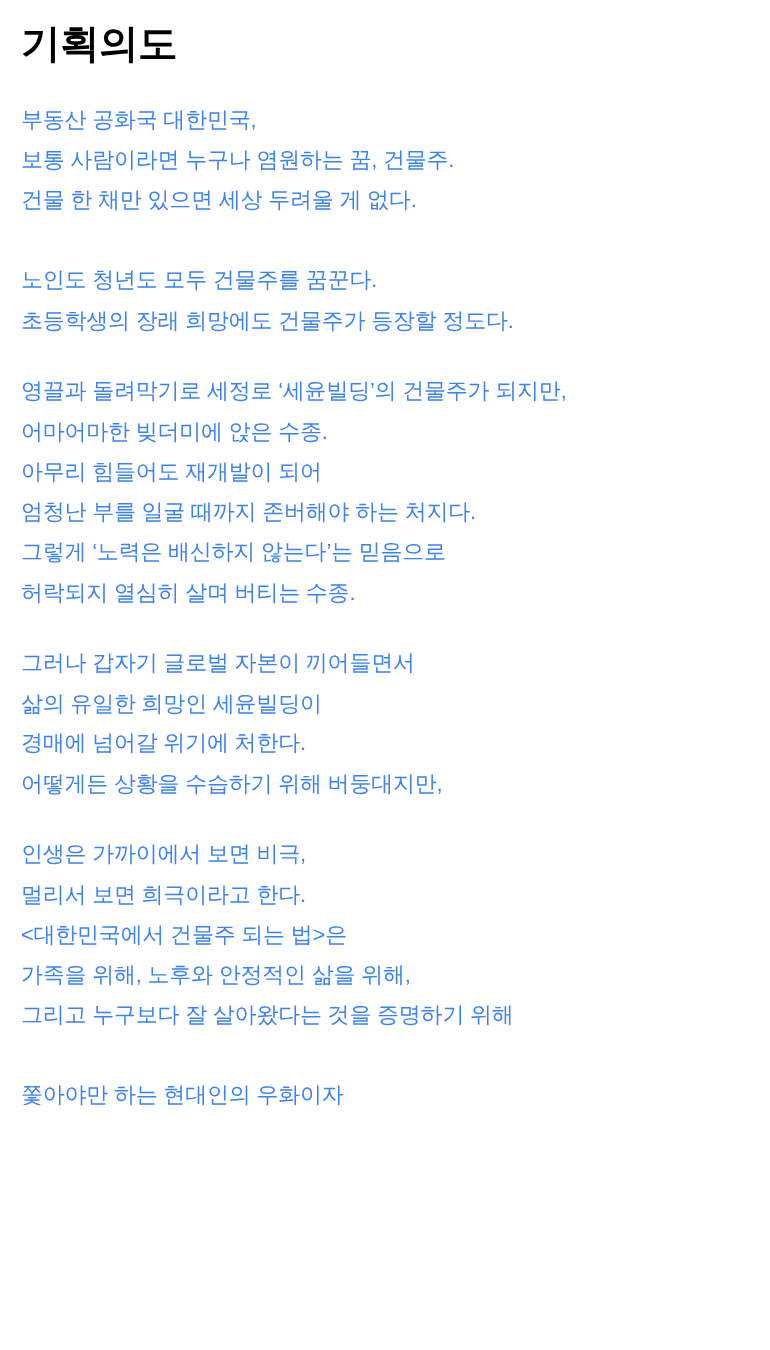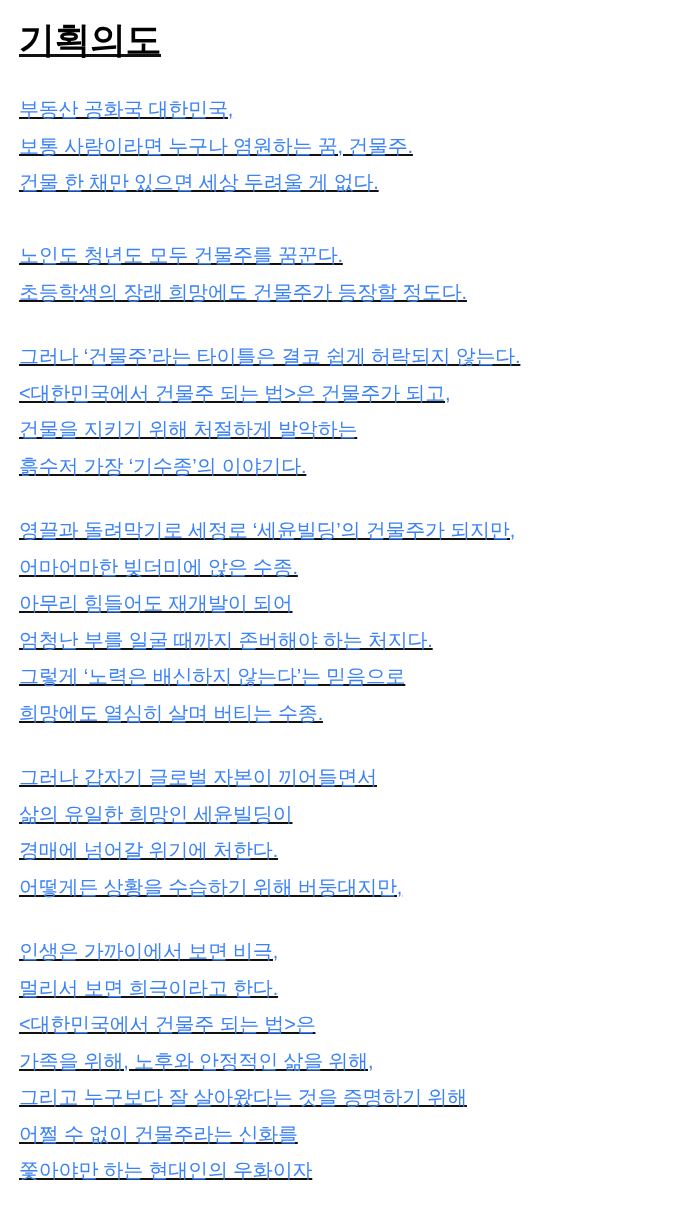--- a/index.html
+++ b/index.html
@@ -12,21 +12,20 @@
     height: 1227px;
     overflow: hidden;
     font-family: "Liberation Sans", "DejaVu Sans", sans-serif;
     color: #111111;
     -webkit-font-smoothing: antialiased;
   }
   .page {
     box-sizing: border-box;
     width: 700px;
     padding: 16px 24px 0 19px;
-    text-decoration: underline;
   }
   .page-title {
     margin: 0 0 27px 0;
     font-size: 36px;
     line-height: 48px;
     font-weight: 800;
     letter-spacing: -0.5px;
     color: #000000;
   }
   .body-text p {
@@ -42,18 +41,17 @@
     margin-bottom: 12px;
   }
 </style>
 </head>
 <body>
 
 <div class="page">
   <h1 class="page-title">기획의도</h1>
   <div class="body-text">
       <p><span>부동산 공화국 대한민국,</span><br><span>보통 사람이라면 누구나 염원하는 꿈, 건물주.</span><br><span>건물 한 채만 있으면 세상 두려울 게 없다.</span><br><br><span>노인도 청년도 모두 건물주를 꿈꾼다.</span><br><span>초등학생의 장래 희망에도 건물주가 등장할 정도다.</span></p>
-      <p><span>그러나 ‘건물주’라는 타이틀은 결코 쉽게 허락되지 않는다.</span><br><span>&lt;대한민국에서 건물주 되는 법&gt;은 건물주가 되고,</span><br><span>건물을 지키기 위해 처절하게 발악하는</span><br><span>흙수저 가장 ‘기수종’의 이야기다.</span></p>
-      <p><span>영끌과 돌려막기로 세정로 ‘세윤빌딩’의 건물주가 되지만,</span><br><span>어마어마한 빚더미에 앉은 수종.</span><br><span>아무리 힘들어도 재개발이 되어</span><br><span>엄청난 부를 일굴 때까지 존버해야 하는 처지다.</span><br><span>그렇게 ‘노력은 배신하지 않는다’는 믿음으로</span><br><span>희망에도 열심히 살며 버티는 수종.</span></p>
+      <p><span>영끌과 돌려막기로 세정로 ‘세윤빌딩’의 건물주가 되지만,</span><br><span>어마어마한 빚더미에 앉은 수종.</span><br><span>아무리 힘들어도 재개발이 되어</span><br><span>엄청난 부를 일굴 때까지 존버해야 하는 처지다.</span><br><span>그렇게 ‘노력은 배신하지 않는다’는 믿음으로</span><br><span>허락되지 열심히 살며 버티는 수종.</span></p>
       <p><span>그러나 갑자기 글로벌 자본이 끼어들면서</span><br><span>삶의 유일한 희망인 세윤빌딩이</span><br><span>경매에 넘어갈 위기에 처한다.</span><br><span>어떻게든 상황을 수습하기 위해 버둥대지만,</span><br></p>
-      <p><span>인생은 가까이에서 보면 비극,</span><br><span>멀리서 보면 희극이라고 한다.</span><br><span>&lt;대한민국에서 건물주 되는 법&gt;은</span><br><span>가족을 위해, 노후와 안정적인 삶을 위해,</span><br><span>그리고 누구보다 잘 살아왔다는 것을 증명하기 위해</span><br><span>어쩔 수 없이 건물주라는 신화를</span><br><span>쫓아야만 하는 현대인의 우화이자</span><br></p>
+      <p><span>인생은 가까이에서 보면 비극,</span><br><span>멀리서 보면 희극이라고 한다.</span><br><span>&lt;대한민국에서 건물주 되는 법&gt;은</span><br><span>가족을 위해, 노후와 안정적인 삶을 위해,</span><br><span>그리고 누구보다 잘 살아왔다는 것을 증명하기 위해</span><br><br><span>쫓아야만 하는 현대인의 우화이자</span><br></p>
     </div>
 </div>
 
 </body></html>

